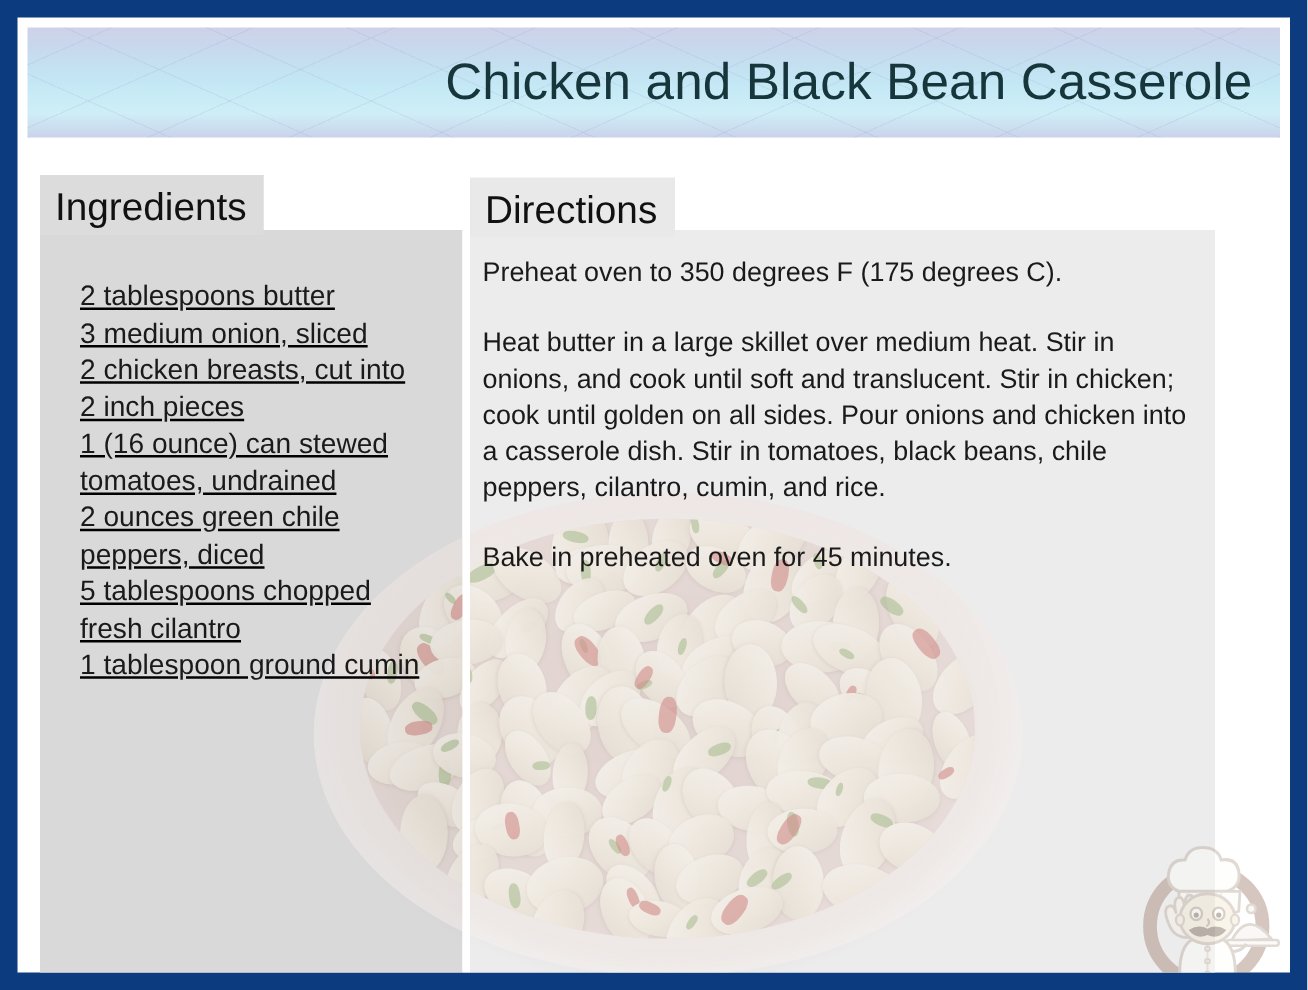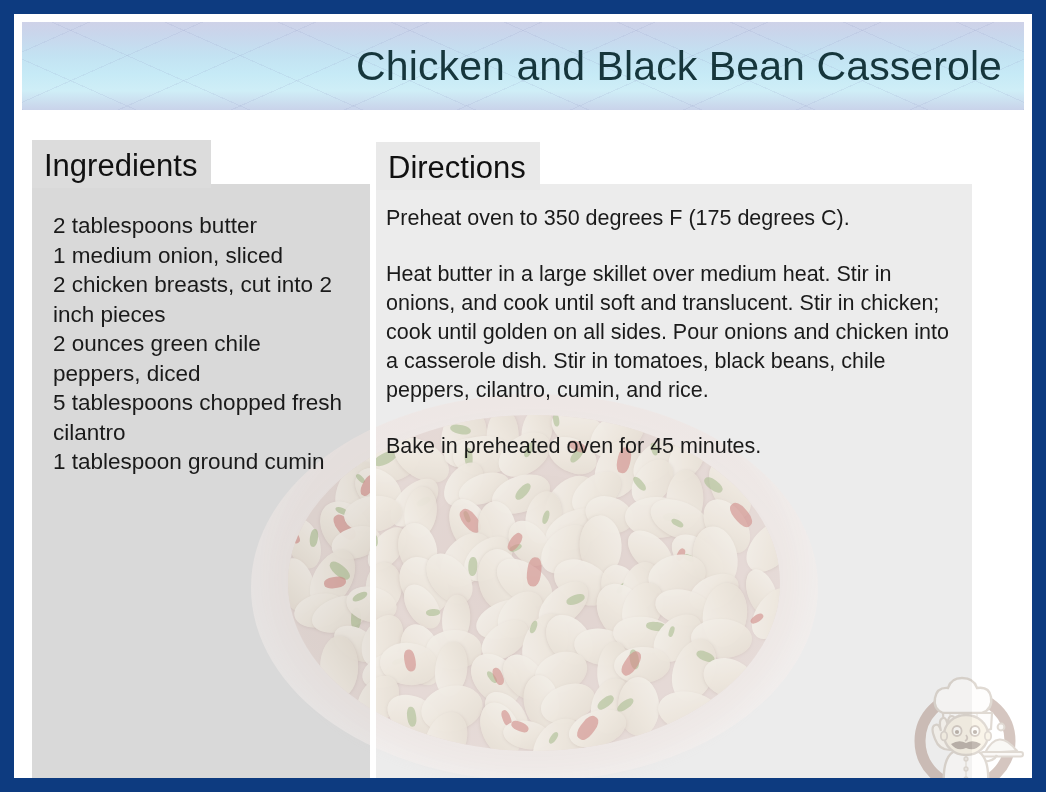--- a/index.html
+++ b/index.html
@@ -114,23 +114,24 @@
     z-index: 3;
     padding: 22px 16px 0 16px;
   }
 
   #panel-directions .panel-inner {
     padding: 20px 14px 0 10px;
   }
 
   
   #ingredients-list {
-    margin: 5px;
+    margin: 16px;
     padding: 0;
     list-style: none;
+    text-decoration: underline;
   }
 
   #ingredients-list li {
     font-size: 22.5px;
     line-height: 29.5px;
     color: #1a1a1a;
     margin: 0;
   }
 
   
@@ -248,22 +249,23 @@
 <div id="slide">
 
   <div id="title-banner">
     <div id="title-text">Chicken and Black Bean Casserole</div>
   </div>
 
   <div class="panel" id="panel-ingredients">
     <div class="panel-inner">
       <ul id="ingredients-list">
         <li>2 tablespoons butter</li>
-        <li>1 medium onion, sliced</li>
+        <li>3 medium onion, sliced</li>
         <li>2 chicken breasts, cut into 2 inch pieces</li>
+        <li>1 (16 ounce) can stewed tomatoes, undrained</li>
         <li>2 ounces green chile peppers, diced</li>
         <li>5 tablespoons chopped fresh cilantro</li>
         <li>1 tablespoon ground cumin</li>
       </ul>
     </div>
   </div>
 
   <div class="panel" id="panel-directions">
     <div class="panel-inner">
       <p class="direction-para">Preheat oven to 350 degrees F (175 degrees C).</p>

